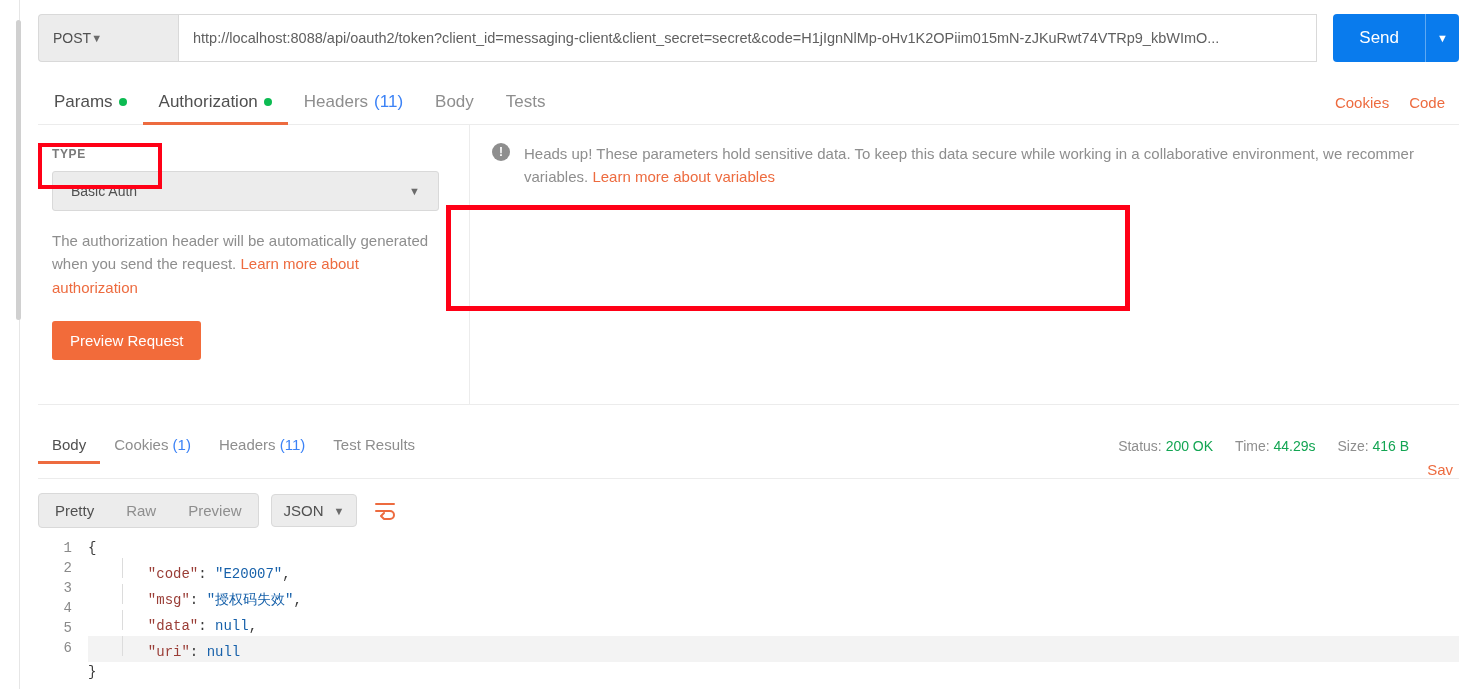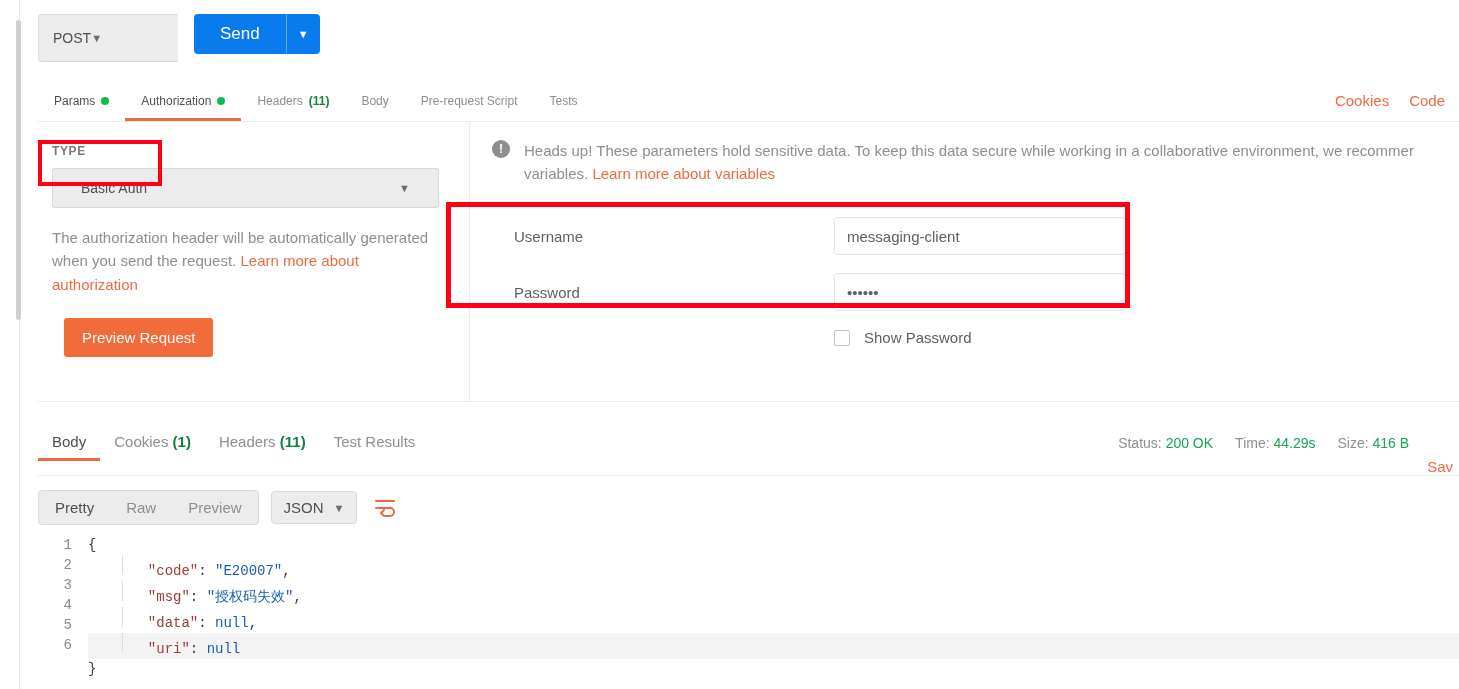--- a/index.html
+++ b/index.html
@@ -75,21 +75,21 @@
     color: #606060;
     white-space: nowrap;
     overflow: hidden;
     text-overflow: ellipsis;
     display:flex;
     align-items:center;
   }
   .send-group {
     display: flex;
     margin-left: 16px;
-    height: 40px;
+    height: 48px;
   }
   .send-btn {
     background: #097bed;
     color: #fff;
     font-size: 17px;
     font-weight: 500;
     border: none;
     padding: 0 26px;
     border-top-left-radius: 4px;
     border-bottom-left-radius: 4px;
@@ -112,37 +112,37 @@
     display: flex;
     align-items: center;
     margin-top: 20px;
     border-bottom: 1px solid #ececec;
     padding-right: 4px;
   }
   .tab {
     padding: 10px 16px 12px;
     color: #8e8e8e;
     cursor: pointer;
-    font-size: 12px;
+    font-size: 17px;
     display:flex;
     align-items:center;
     gap:6px;
     position:relative;
   }
   .tab.dark { color: #505050; }
   .tab.active { color: #505050; }
   .tab.active::after{
     content:"";
     position:absolute;
     left:0; right:0; bottom:-1px;
     height:3px;
     background:#ed6b3f;
   }
   .dot { width:8px; height:8px; border-radius:50%; background:#0cbb52; display:inline-block; }
-  .count { color:#15803d;font-weight:bold; }
+  .count { color:#3b82f6; }
   .tabs-spacer { flex:1; }
   .tab-link { color:#ed6b3f; padding:10px 10px 12px; cursor:pointer; font-size:15px; }
 
   
   .auth-area {
     display:flex;
     min-height:280px;
     border-bottom:1px solid #ececec;
   }
   .auth-left {
@@ -156,21 +156,21 @@
     margin-top:10px;
   }
   .type-select {
     display:flex;
     align-items:center;
     justify-content:space-between;
     height:40px;
     background:#ececec;
     border:1px solid #d9d9d9;
     border-radius:3px;
-    padding:0 28px;
+    padding:0 18px;
     color:#505050;
     cursor:pointer;
   }
   .type-select .caret{ font-size:11px; color:#6b6b6b; }
   .redbox1{
     position:absolute;
     border:4px solid #ff0016;
     left:-14px; top:-28px; width:124px; height:46px;
     pointer-events:none;
   }
@@ -183,21 +183,20 @@
   .auth-desc a{ color:#ed6b3f; text-decoration:none; }
   .preview-btn{
     margin-top:22px;
     background:#f26b3a;
     color:#fff;
     border:none;
     border-radius:3px;
     padding:11px 18px;
     font-size:15px;
     cursor:pointer;
-    margin-left:12px;
   }
 
   .auth-right{
     flex:1;
     padding:18px 0 22px 22px;
     position:relative;
   }
   .heads-up{
     display:flex;
     gap:14px;
@@ -339,20 +338,23 @@
 
 <div class="app">
   <div class="left-strip"></div>
   <div class="main">
 
     <div class="request-bar">
       <div class="method-select">
         <span>POST</span>
         <span class="caret">▼</span>
       </div>
+      <div class="url-input">
+        <span>http://localhost:8088/api/oauth2/token?client_id=messaging-client&amp;client_secret=secret&amp;code=H1jIgnNlMp-oHv1K2OPiim015mN-zJKuRwt74VTRp9_kbWImO...</span>
+      </div>
       <div class="send-group">
         <button class="send-btn">Send</button>
         <button class="send-caret">
           <span>▼</span>
         </button>
       </div>
     </div>
 
     <div class="tabs">
       <div class="tab dark">
@@ -362,23 +364,20 @@
       <div class="tab active">
         <span>Authorization</span>
         <span class="dot"></span>
       </div>
       <div class="tab">
         <span>Headers</span>
         <span class="count">(11)</span>
       </div>
       <div class="tab">
         <span>Body</span>
-      </div>
-      <div class="tab">
-        <span>Pre-request Script</span>
       </div>
       <div class="tab">
         <span>Tests</span>
       </div>
       <div class="tabs-spacer"></div>
       <div class="tab-link">Cookies</div>
       <div class="tab-link">Code</div>
     </div>
 
     <div class="auth-area">
@@ -398,34 +397,20 @@
       </div>
 
       <div class="auth-right">
         <div class="heads-up">
           <span class="heads-icon">!</span>
           <div>
             <span>Heads up! These parameters hold sensitive data. To keep this data secure while working in a collaborative environment, we recommer variables. </span><a href="#">Learn more about variables</a>
           </div>
         </div>
 
-        <div class="cred-rows">
-          <div class="cred-row">
-            <div class="cred-label">Username</div>
-            <input class="cred-input" type="text" value="messaging-client" style="">
-          </div>
-          <div class="cred-row">
-            <div class="cred-label">Password</div>
-            <input class="cred-input" type="password" value="secret" style="">
-          </div>
-          <div class="show-pass">
-            <span class="chk"></span>
-            <span>Show Password</span>
-          </div>
-        </div>
         <div class="redbox2"></div>
       </div>
     </div>
 
     <div class="resp-bar">
       <div class="resp-tab active">
         <span>Body</span>
       </div>
       <div class="resp-tab">
         <span>Cookies</span>

